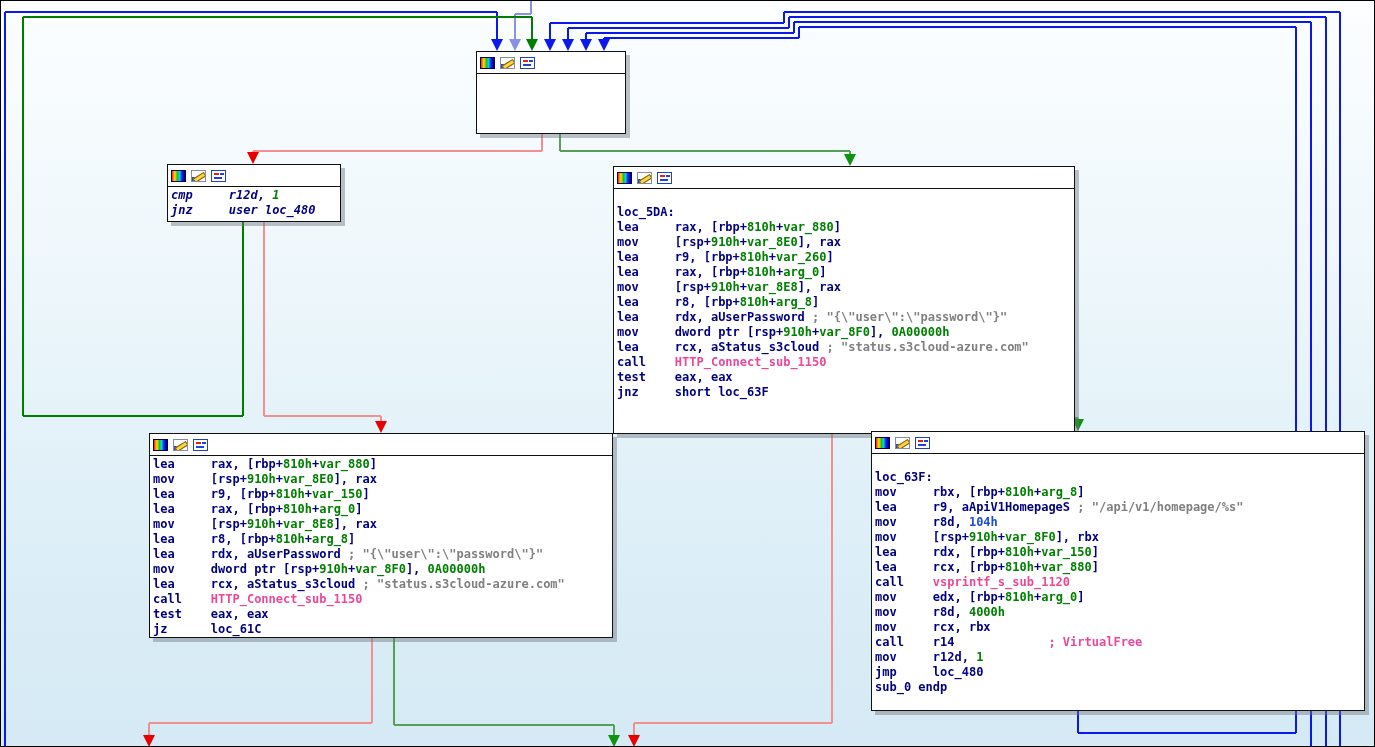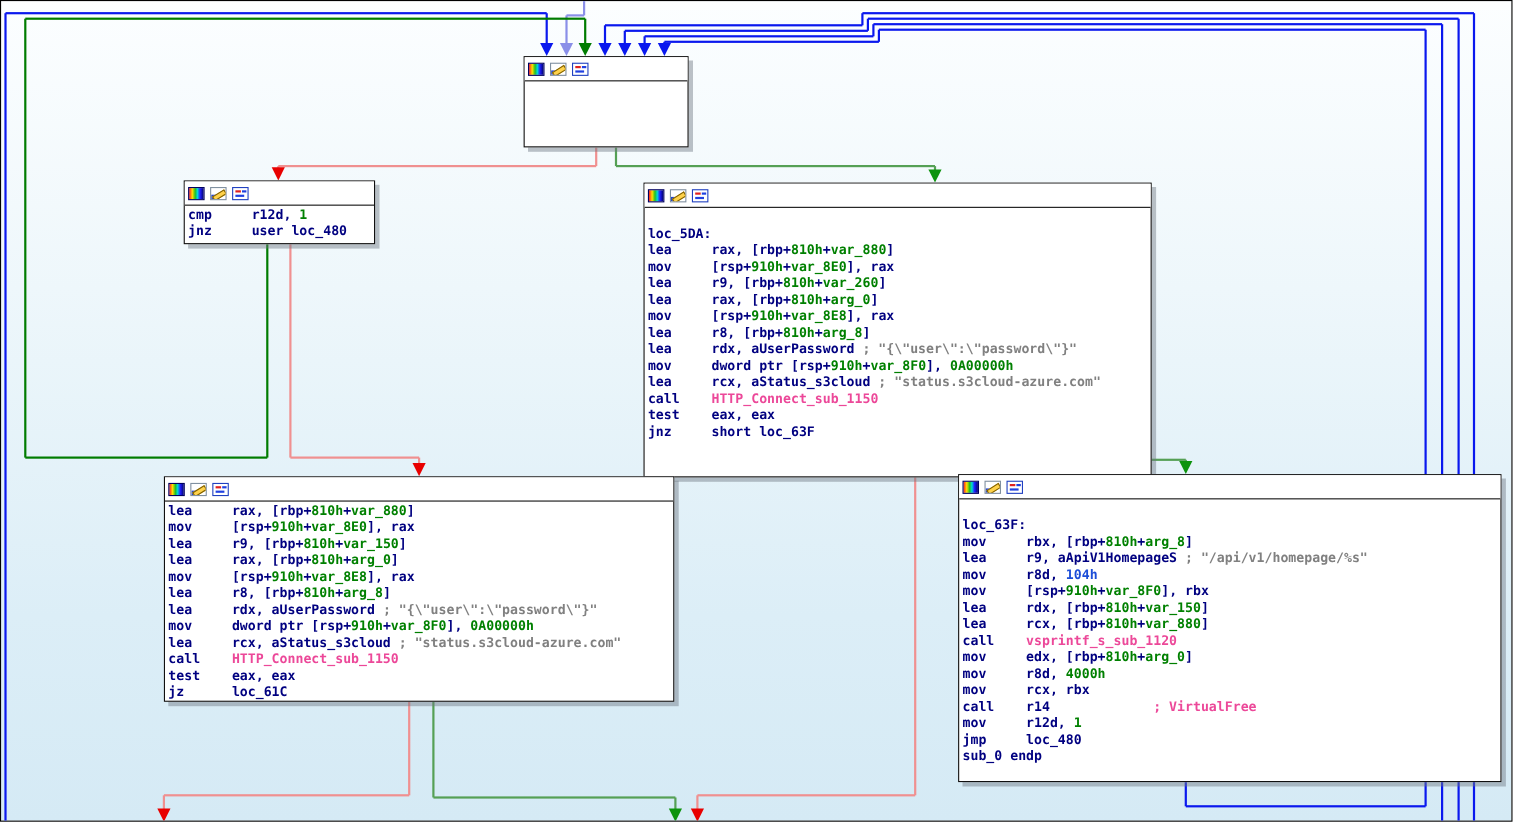--- a/index.html
+++ b/index.html
@@ -155,36 +155,36 @@
             <span class="base"></span>
             <span class="pencil"></span>
           </span>
           <span class="icon icon-group-node">
             <span class="r1"></span>
             <span class="b1"></span>
             <span class="b2"></span>
           </span>
         </div>
       </div>
-      <div class="block" style="left: 166px; top: 163px; width: 174px; height: 58px;">
+      <div class="block" style="left: 166px; top: 163px; width: 174px; height: 58px; font-style: italic;">
         <div class="titlebar">
           <span class="icon icon-node-color"></span>
           <span class="icon icon-edit-comment">
             <span class="base"></span>
             <span class="pencil"></span>
           </span>
           <span class="icon icon-group-node">
             <span class="r1"></span>
             <span class="b1"></span>
             <span class="b2"></span>
           </span>
         </div>
         <div class="code"><div class="line"><span class="t-d">cmp     r12d, </span><span class="t-g">1</span></div><div class="line"><span class="t-d">jnz     user loc_480</span></div></div>
       </div>
-      <div class="block" style="left: 584px; top: 165px; width: 462px; height: 268px;">
+      <div class="block" style="left: 612px; top: 165px; width: 462px; height: 268px;">
         <div class="titlebar">
           <span class="icon icon-node-color"></span>
           <span class="icon icon-edit-comment">
             <span class="base"></span>
             <span class="pencil"></span>
           </span>
           <span class="icon icon-group-node">
             <span class="r1"></span>
             <span class="b1"></span>
             <span class="b2"></span>

